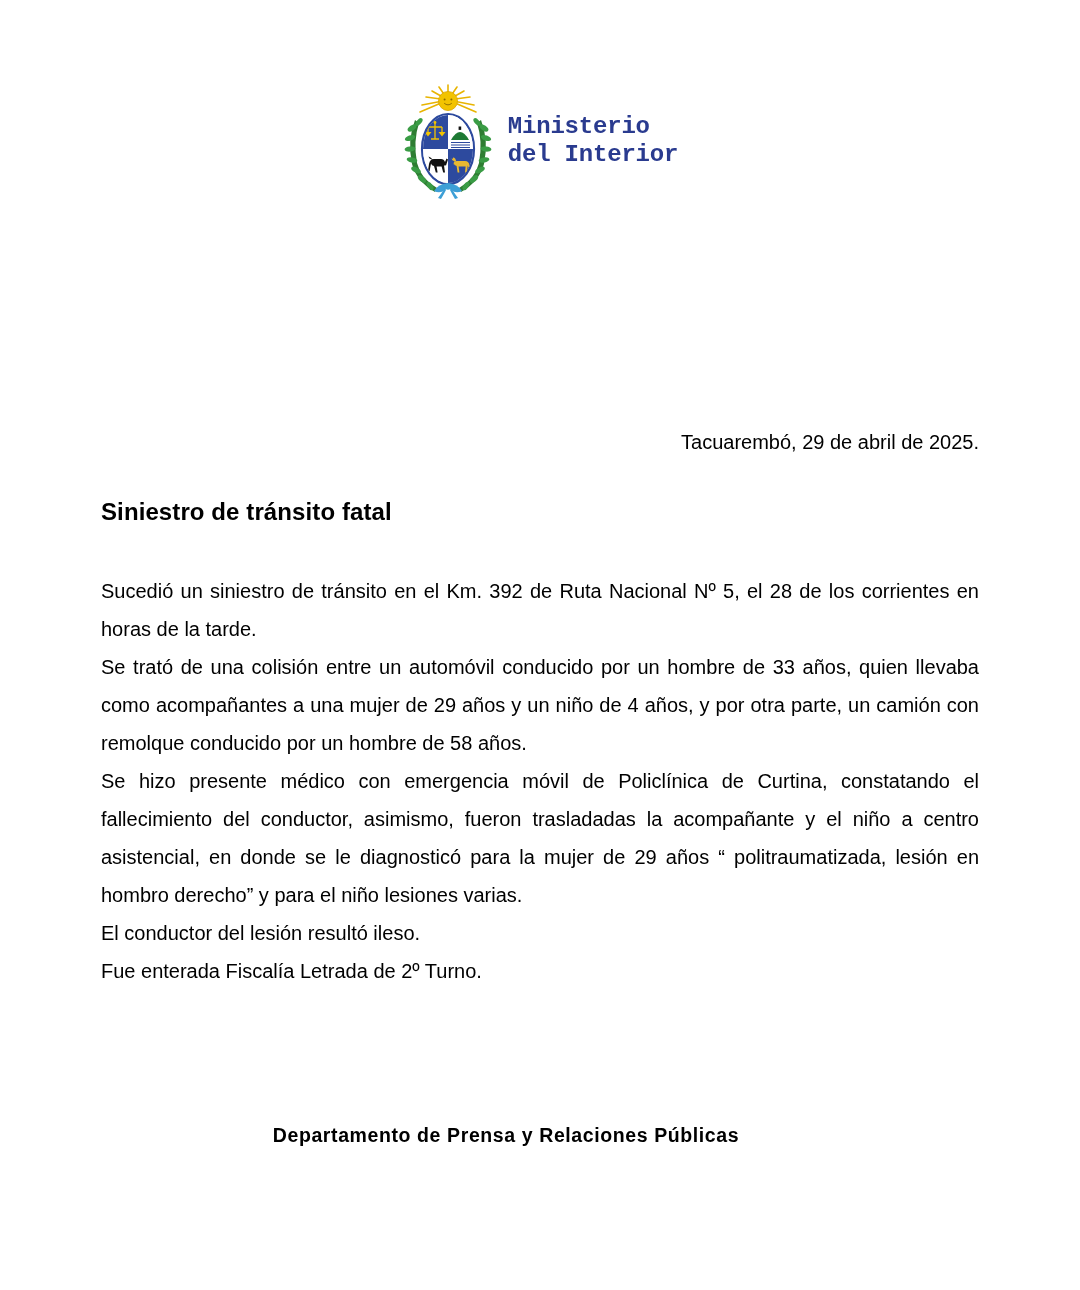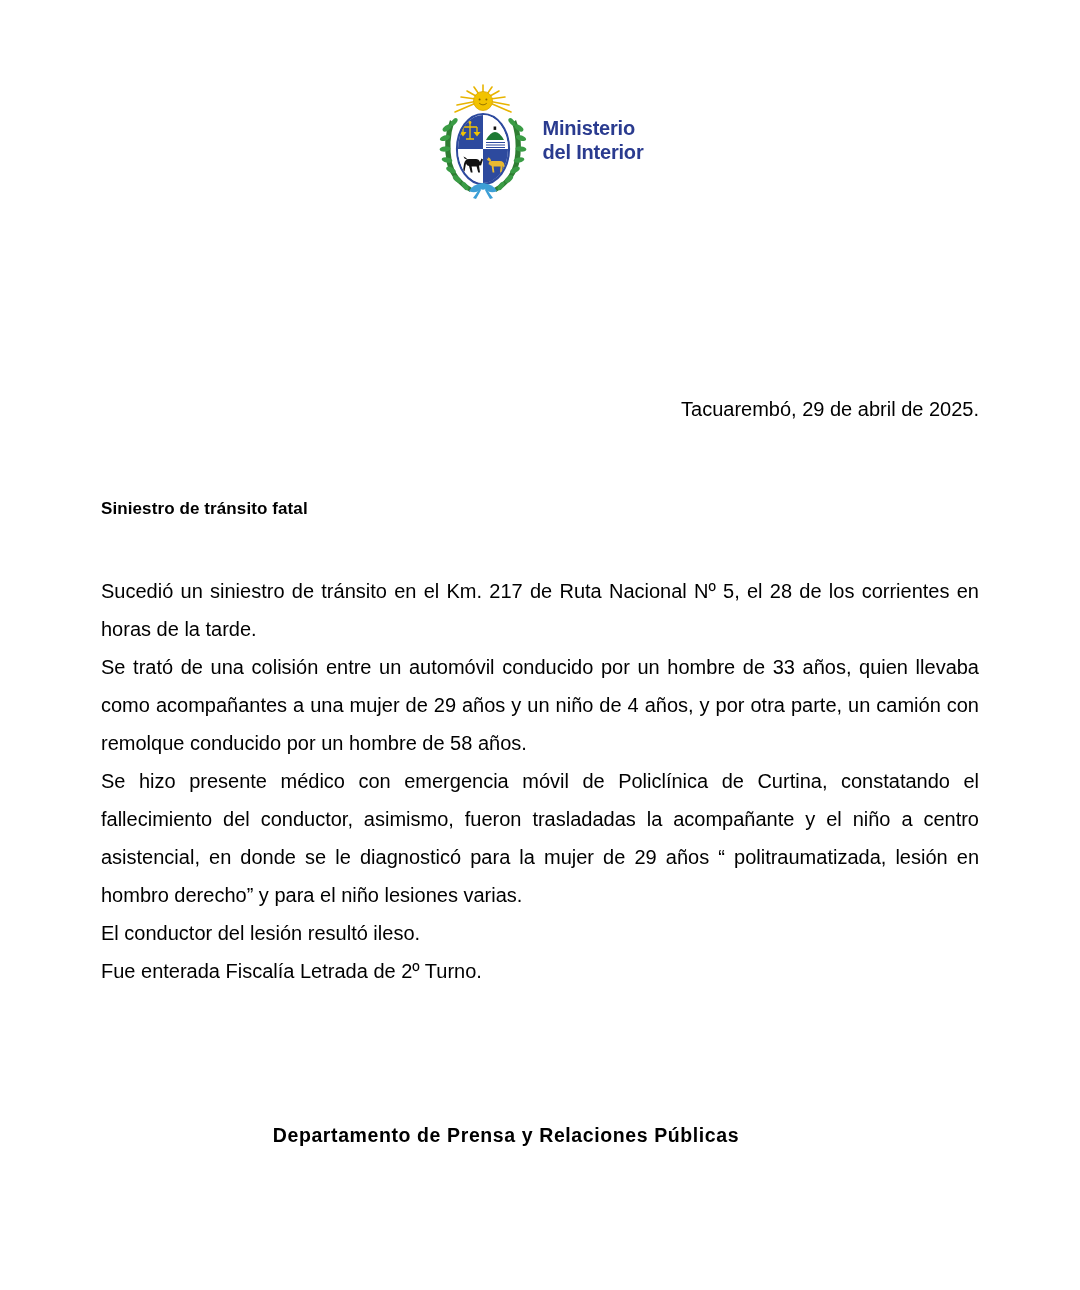--- a/index.html
+++ b/index.html
@@ -38,23 +38,23 @@
     display: flex;
     align-items: center;
     gap: 14px;
   }
   .coat-of-arms {
     width: 92px;
     height: 126px;
     display: block;
   }
   .ministry-name {
-    font-family: Liberation Sans, sans-serif;
-    font-weight: bold;
-    font-size: 20px;
+    font-family: Liberation Mono, monospace;
+    font-weight: bold;
+    font-size: 24px;
     line-height: 1.18;
     color: #2a3b8f;
     letter-spacing: -0.2px;
     white-space: pre-line;
   }
 
   
   .doc-title-block {
     position: absolute;
     left: 0;
@@ -74,32 +74,32 @@
     font-weight: bold;
     line-height: 1.0;
     margin: 40px 0 0 0;
     letter-spacing: 0.15px;
   }
 
   
   .date-line {
     position: absolute;
     right: 101px;
-    top: 399px;
+    top: 432px;
     font-size: 20px;
     line-height: 1.0;
     text-align: right;
   }
 
   
   .subject-heading {
     position: absolute;
     left: 101px;
     top: 500px;
-    font-size: 17px;
+    font-size: 24px;
     font-weight: bold;
     line-height: 1.0;
     letter-spacing: 0.1px;
   }
 
   
   .body-copy {
     position: absolute;
     left: 101px;
     top: 572px;
@@ -242,21 +242,21 @@
 del Interior</div>
     </div>
   </div>
 
 
   <div class="date-line">Tacuarembó, 29 de abril de 2025.</div>
 
   <div class="subject-heading">Siniestro de tránsito fatal</div>
 
   <div class="body-copy">
-    <p>Sucedió un siniestro de tránsito en el Km. 217 de Ruta Nacional Nº 5, el 28 de los corrientes en horas de la tarde.</p>
+    <p>Sucedió un siniestro de tránsito en el Km. 392 de Ruta Nacional Nº 5, el 28 de los corrientes en horas de la tarde.</p>
     <p>Se trató de una colisión entre un automóvil conducido por un hombre de 33 años, quien llevaba como acompañantes a una mujer de 29 años y un niño de 4 años, y por otra parte, un camión con remolque conducido por un hombre de 58 años.</p>
     <p>Se hizo presente médico con emergencia móvil de Policlínica de Curtina, constatando el fallecimiento del conductor, asimismo, fueron trasladadas la acompañante y el niño a centro asistencial, en donde se le diagnosticó para la mujer de 29 años “ politraumatizada, lesión en hombro derecho” y para el niño lesiones varias.</p>
     <p class="no-justify">El conductor del lesión resultó ileso.</p>
     <p class="no-justify">Fue enterada Fiscalía Letrada de 2º Turno.</p>
   </div>
 
   <div class="signature">Departamento de Prensa y Relaciones Públicas</div>
 
 </div>
 

